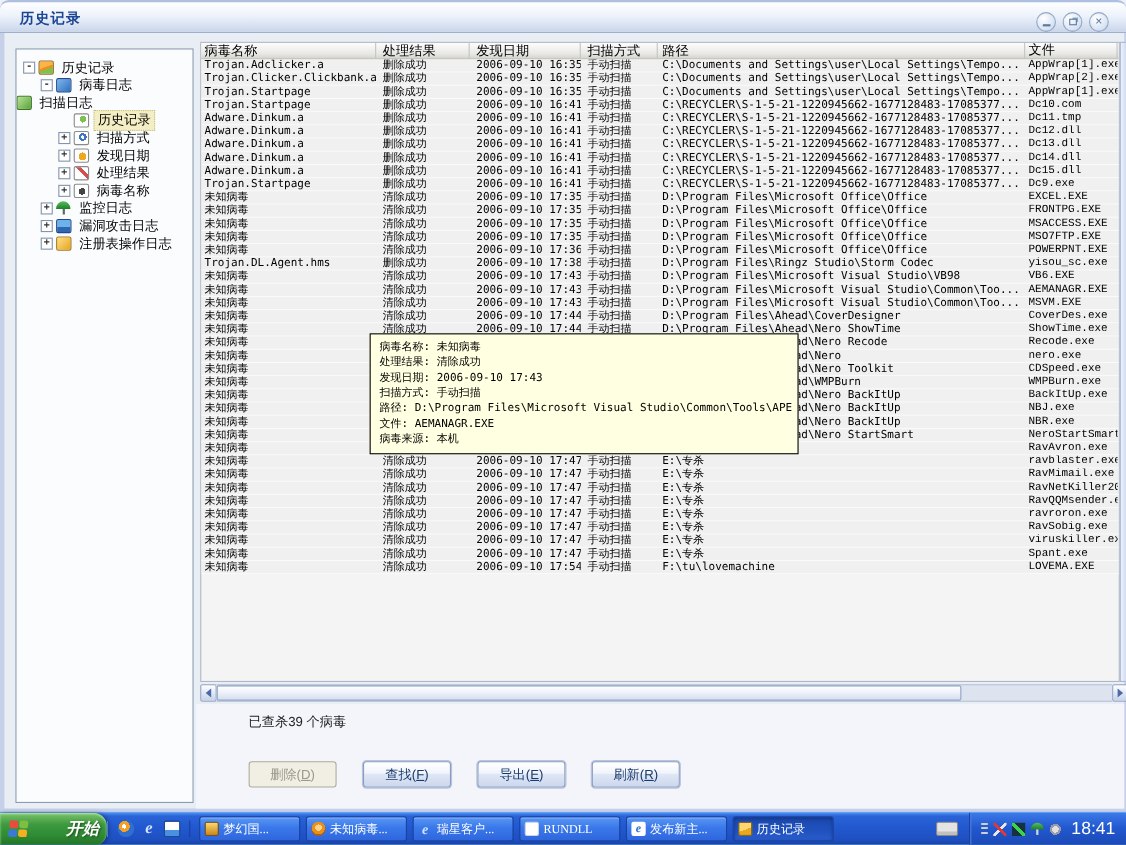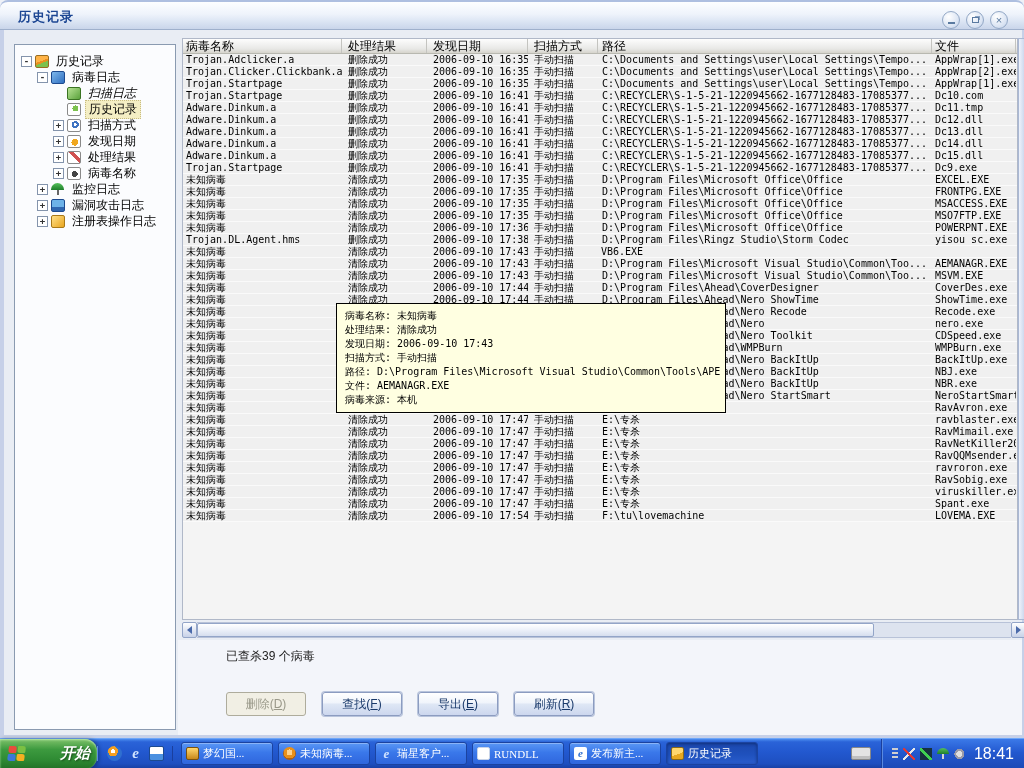--- a/index.html
+++ b/index.html
@@ -46,21 +46,21 @@
   .monitor-log-icon::after { content:""; display:block; width:2px; height:5px; background:#666; margin-left:6px; }
   .exploit-log-icon { background:linear-gradient(#6db2e8 0 60%,#2f66b0 60%); border:1px solid #1d4a8f; }
   .registry-log-icon { background:linear-gradient(135deg,#ffe08a,#e8a51f); border:1px solid #a87818; }
 
   
   .list { position:absolute; left:178px; top:8px; width:836px; height:582px; background:#f4f4f4; border:1px solid #b0b8c8; overflow:hidden; }
   .lheader { display:flex; height:15px; background:linear-gradient(#fdfdfd,#e8e8e6 70%,#d6d4cc); border-bottom:1px solid #b8b8b0; }
   .hc { font-size:12px; color:#000; padding:0 0 0 6px; border-right:1px solid #c4c4c0; line-height:15px; overflow:hidden; white-space:nowrap; }
   .lrow { display:flex; height:12px; background:#f0f0f0; border-bottom:1px solid #fafafa; }
   .lc { font:10px/12px "DejaVu Sans Mono",monospace; color:#000; white-space:nowrap; overflow:hidden; padding-left:6px; }
-  .c0 { width:159px; padding-left:3px; } .c1 { width:85px; } .c2 { width:101px; } .c3 { width:70px; } .c4 { width:334px; padding-left:4px; } .c5 { width:84px; padding-left:3px; }
+  .c0 { width:159px; padding-left:3px; } .c1 { width:85px; } .c2 { width:101px; } .c3 { width:70px; } .c4 { width:334px; padding-left:4px; } .c5 { width:84px; padding-left:3px;font-family:Liberation Mono, monospace; }
 
   .vscroll { position:absolute; left:1014px; top:8px; width:8px; height:582px;
     background:linear-gradient(90deg,#eef2fa,#c8d4ec); border:1px solid #aab8d4; }
 
   
   .tooltip { position:absolute; left:332px; top:273px; width:390px; height:110px; background:#ffffe1;
     border:1px solid #000; padding:5px 8px; z-index:30; overflow:hidden; }
   .tline { font:10px/14px "DejaVu Sans Mono",monospace; color:#000; white-space:nowrap; }
 
   
@@ -70,21 +70,21 @@
   .strack { flex:1; background:#dde3ef; border-top:1px solid #b8c2d8; border-bottom:1px solid #b8c2d8; position:relative; }
   .sthumb { position:absolute; left:0; top:0; width:677px; height:14px;
     background:linear-gradient(#ffffff,#eef2fa 45%,#d6deee); border:1px solid #93a5c8; border-radius:2px; }
   .tri { width:0; height:0; border:4px solid transparent; }
   .tri-l { border-right:5px solid #4a6aaa; margin-left:-4px; }
   .tri-r { border-left:5px solid #4a6aaa; margin-right:-4px; }
 
   
   .footer-strip { position:absolute; left:174px; top:610px; right:0; bottom:0; background:#f3f5fa; }
   .statusline { position:absolute; left:222px; top:618px; font-size:12px; color:#222; }
-  .btnrow { position:absolute; left:222px; top:662px; display:flex; gap:16px; }
+  .btnrow { position:absolute; left:222px; top:662px; display:flex; gap:24px; }
   .xpbtn { width:80px; height:24px; border:1px solid #8c9cc0; border-radius:3px;
     background:linear-gradient(#ffffff,#f0f4fb 45%,#dfe7f5 50%,#ccd7ee);
     box-shadow:0 0 0 1px #b8c4dc; font-size:12px; color:#1a3a6b; font-family:inherit; cursor:default; }
   .xpbtn u { text-decoration:underline; }
   .xpbtn.disabled { background:#f1efe4; color:#9a998a; border-color:#aeac9c; box-shadow:none; }
 
   
   .taskbar { position:absolute; left:0; top:738px; width:1024px; height:30px;
     background:linear-gradient(#4c8df0,#2a63d8 10%,#2258cf 45%,#1e4fc0 85%,#1941a5);
     border-top:1px solid #6ea6f8; display:flex; align-items:center; }
@@ -158,21 +158,21 @@
             <span class="ticon history-books-icon"></span>
             <span class="tlabel">历史记录</span>
           </div>
 
           <div class="tree-item" style="padding-left: 22px;">
             <span class="expander">-</span>
             <span class="ticon virus-log-icon"></span>
             <span class="tlabel">病毒日志</span>
           </div>
 
-          <div class="tree-item" style="padding-left: 52px; font-style: italic;">
+          <div class="tree-item" style="">
 
             <span class="ticon scan-log-icon"></span>
             <span class="tlabel">扫描日志</span>
           </div>
 
           <div class="tree-item selected" style="padding-left: 52px;">
 
             <span class="ticon all-virus-icon"></span>
             <span class="tlabel">历史记录</span>
           </div>
@@ -373,20 +373,21 @@
               <span class="lc c3">手动扫描</span>
               <span class="lc c4">D:\Program Files\Ringz Studio\Storm Codec</span>
               <span class="lc c5">yisou_sc.exe</span>
             </div>
 
             <div class="lrow">
               <span class="lc c0">未知病毒</span>
               <span class="lc c1">清除成功</span>
               <span class="lc c2">2006-09-10 17:43</span>
               <span class="lc c3">手动扫描</span>
+              <span class="lc c4">D:\Program Files\Microsoft Visual Studio\VB98</span>
               <span class="lc c5">VB6.EXE</span>
             </div>
 
             <div class="lrow">
               <span class="lc c0">未知病毒</span>
               <span class="lc c1">清除成功</span>
               <span class="lc c2">2006-09-10 17:43</span>
               <span class="lc c3">手动扫描</span>
               <span class="lc c4">D:\Program Files\Microsoft Visual Studio\Common\Too...</span>
               <span class="lc c5">AEMANAGR.EXE</span>

